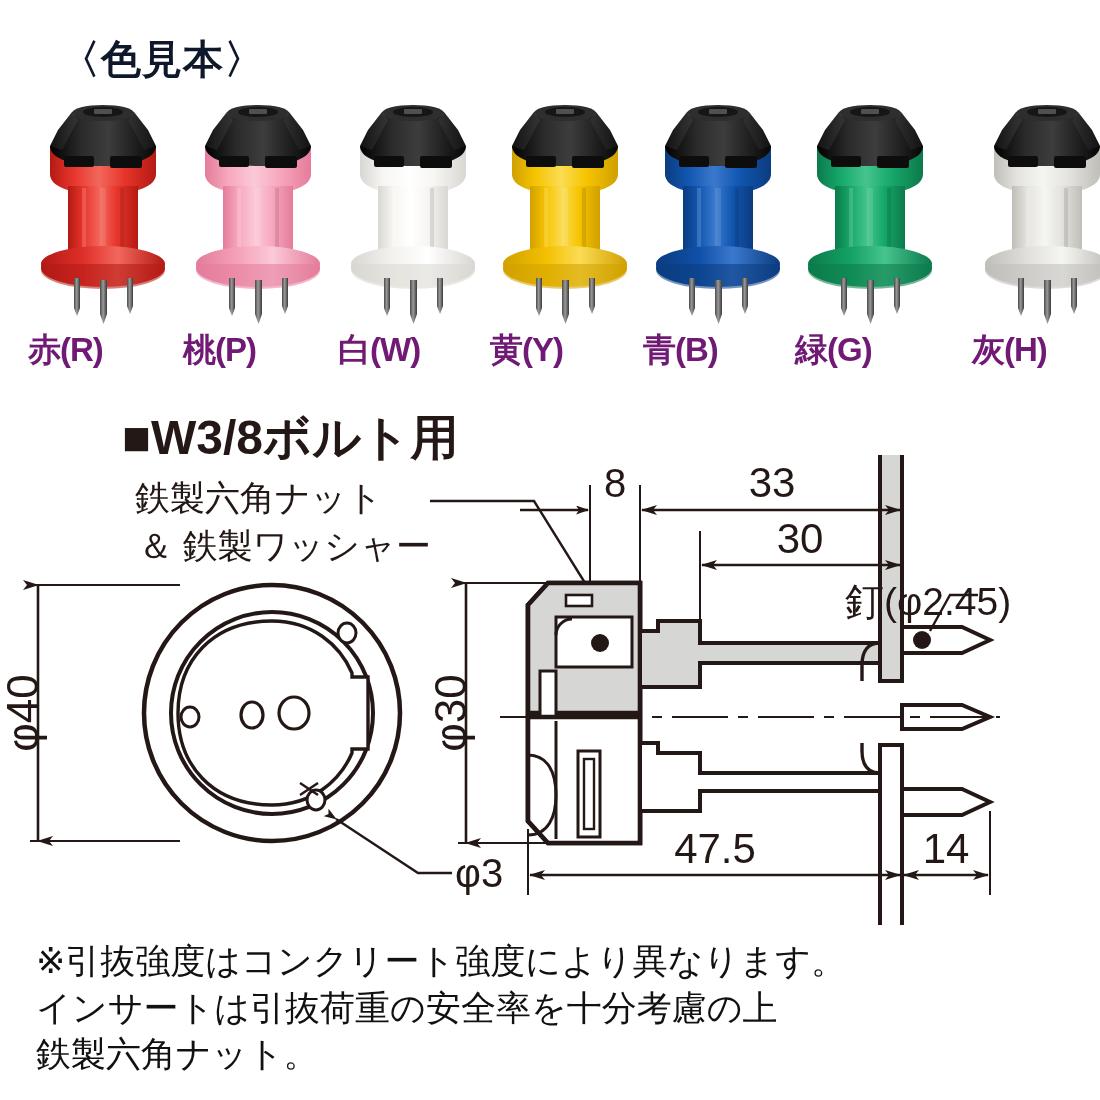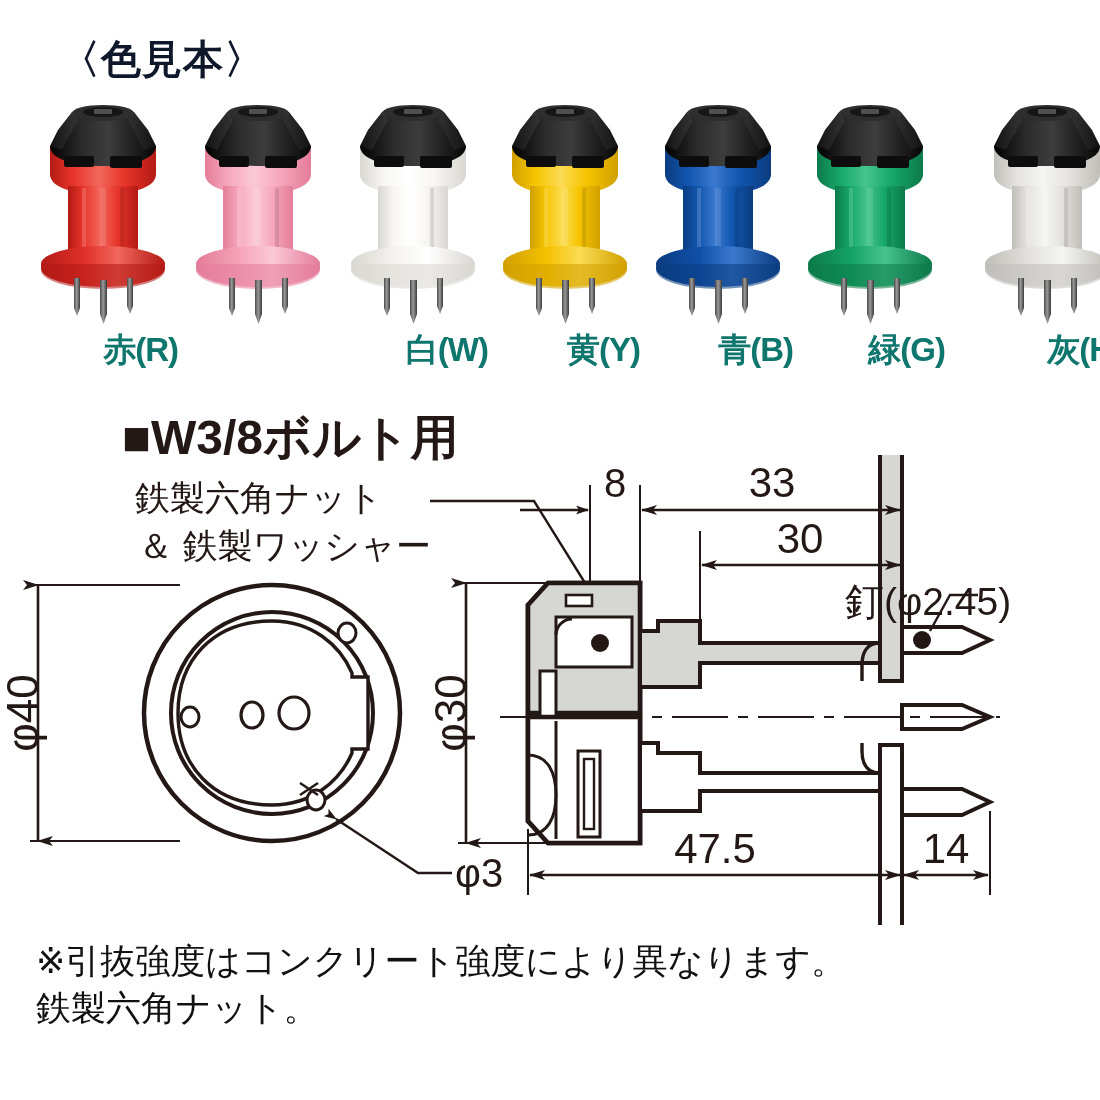--- a/index.html
+++ b/index.html
@@ -29,22 +29,22 @@
     position:absolute;left:0;top:100px;width:1100px;height:270px;
   }
   .sample{
     position:absolute;top:0;width:150px;height:270px;
   }
   .sample .pic{
     position:absolute;left:0;top:0;width:150px;height:225px;
   }
   .sample .cap-label{
     position:absolute;left:0;top:228px;width:150px;
-    text-align:right;font-size:33px;font-weight:bold;
-    color:#0f766e;white-space:nowrap;letter-spacing:-1px;
+    text-align:left;font-size:33px;font-weight:bold;
+    color:#701a75;white-space:nowrap;letter-spacing:-1px;
   }
 
   
   .footnote{
     position:absolute;left:36px;top:938px;width:1030px;
     font-size:35px;line-height:1.33;font-weight:500;
     color:#111111;letter-spacing:0px;
   }
   .footnote div{white-space:nowrap;}
 
@@ -156,20 +156,21 @@
             <path d="M92,88 L96,88 L96,166 L92,166 Z" fill="#000000" opacity="0.10"></path>
             <path d="M72,88 L78,88 L78,166 L72,166 Z" fill="#ffffff" opacity="0.10"></path>
             <ellipse cx="75" cy="168" rx="62" ry="19" fill="url(#flg1)"></ellipse>
             <ellipse cx="75" cy="164" rx="62" ry="18" fill="url(#flg1)"></ellipse>
             <path d="M13,164 L13,170 A62,19 0 0 0 137,170 L137,164 Z" fill="#E47C9A" opacity="0.55"></path>
             <path d="M46,178 L52,178 L52,208 L49,216 L46,208 Z" fill="url(#nailg1)"></path>
             <path d="M72,180 L79,180 L79,214 L75.5,224 L72,214 Z" fill="url(#nailg1)"></path>
             <path d="M99,178 L105,178 L105,206 L102,214 L99,206 Z" fill="url(#nailg1)"></path>
           </svg>
         </div>
+        <div class="cap-label">桃(P)</div>
       </div>
       <div class="sample" style="left: 338px;">
         <div class="pic">
           <svg width="150" height="225" viewBox="0 0 150 225">
             <defs>
               <linearGradient id="bodyg2" x1="0" y1="0" x2="1" y2="0">
                 <stop offset="0%" stop-color="#D9D7D2"></stop>
                 <stop offset="22%" stop-color="#F7F6F3"></stop>
                 <stop offset="46%" stop-color="#FFFFFF"></stop>
                 <stop offset="70%" stop-color="#F7F6F3"></stop>
@@ -560,16 +561,17 @@
         <text x="715" y="408" font-size="42" text-anchor="middle">47.5</text>
 
         <line x1="904" y1="420" x2="988" y2="420" stroke="#231815" stroke-width="2.6" marker-start="url(#arrL)" marker-end="url(#arrR)"></line>
         <text x="946" y="408" font-size="42" text-anchor="middle">14</text>
       </g>
     </svg>
   </div>
 
   <div class="footnote">
     <div>※引抜強度はコンクリート強度により異なります。</div>
+    <div>インサートは引抜荷重の安全率を十分考慮の上</div>
     <div>鉄製六角ナット。</div>
   </div>
 
 </div>
 
 </body></html>

